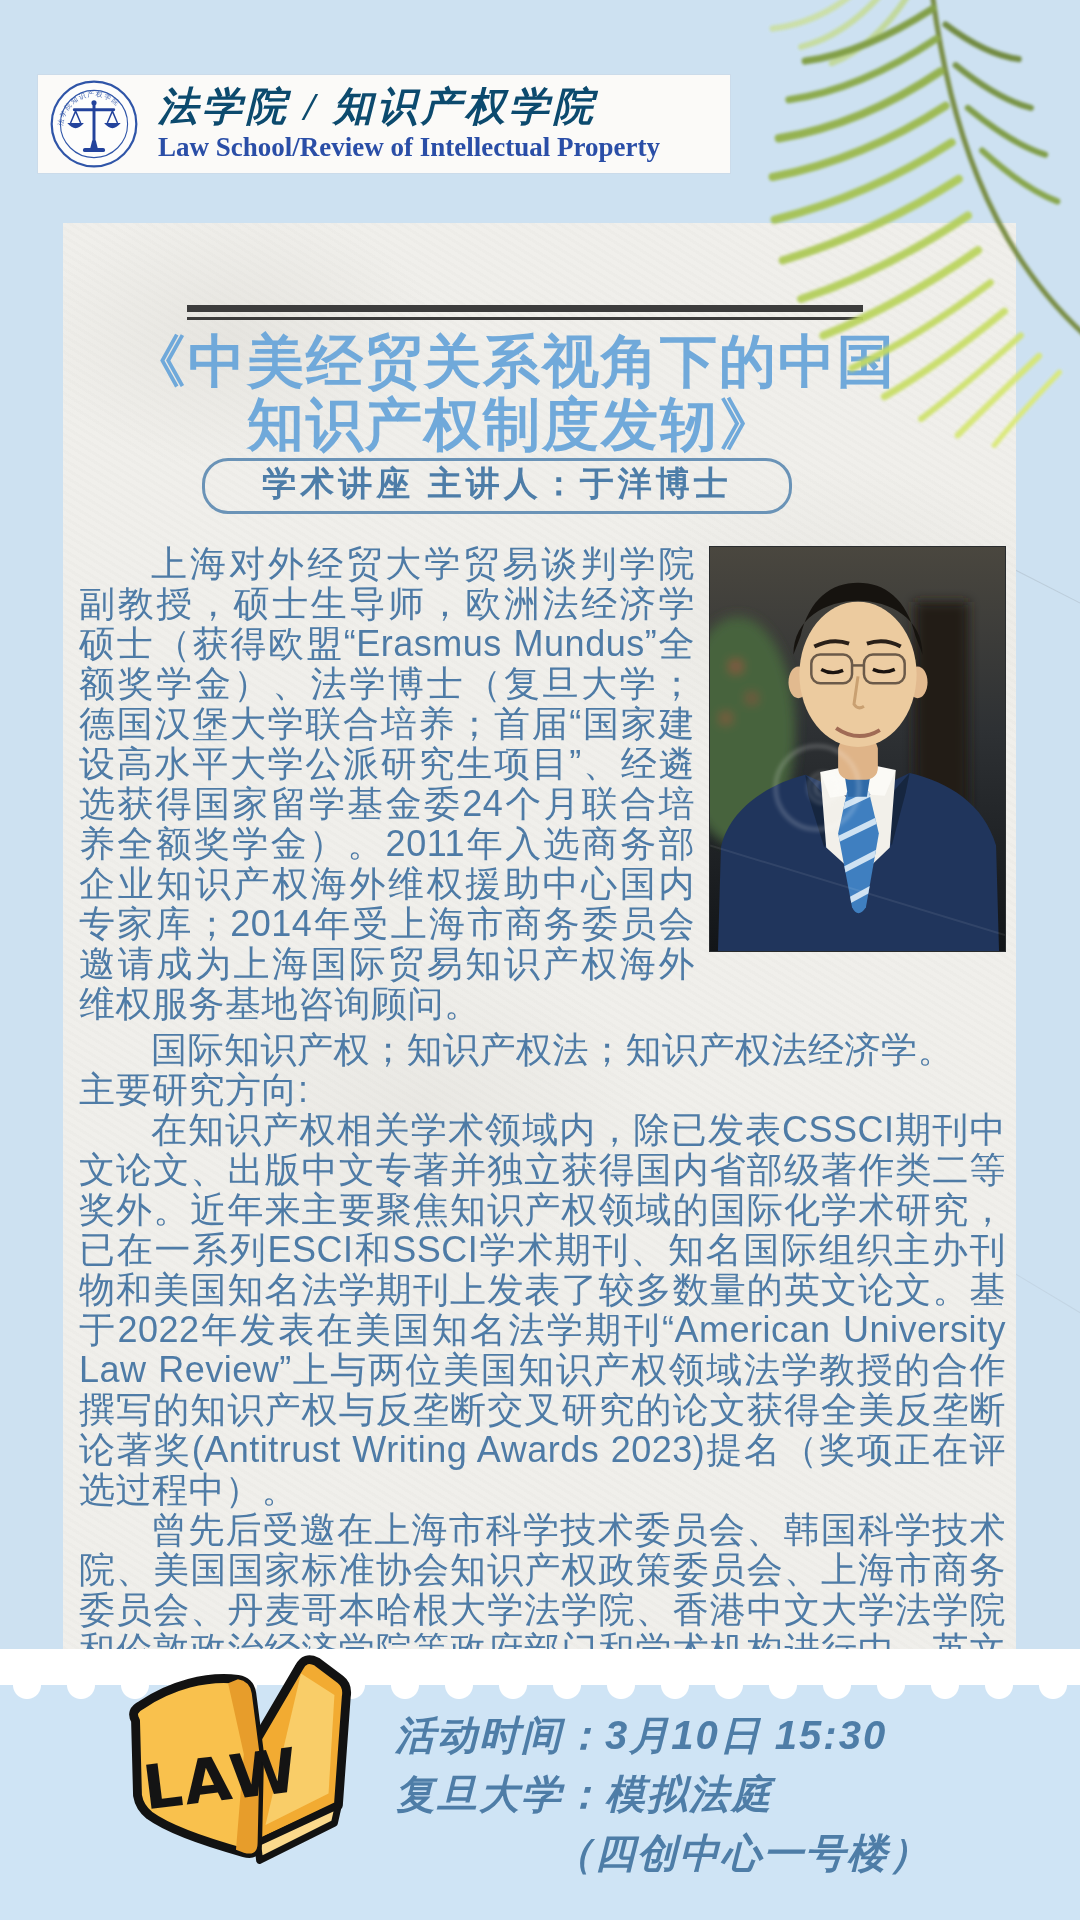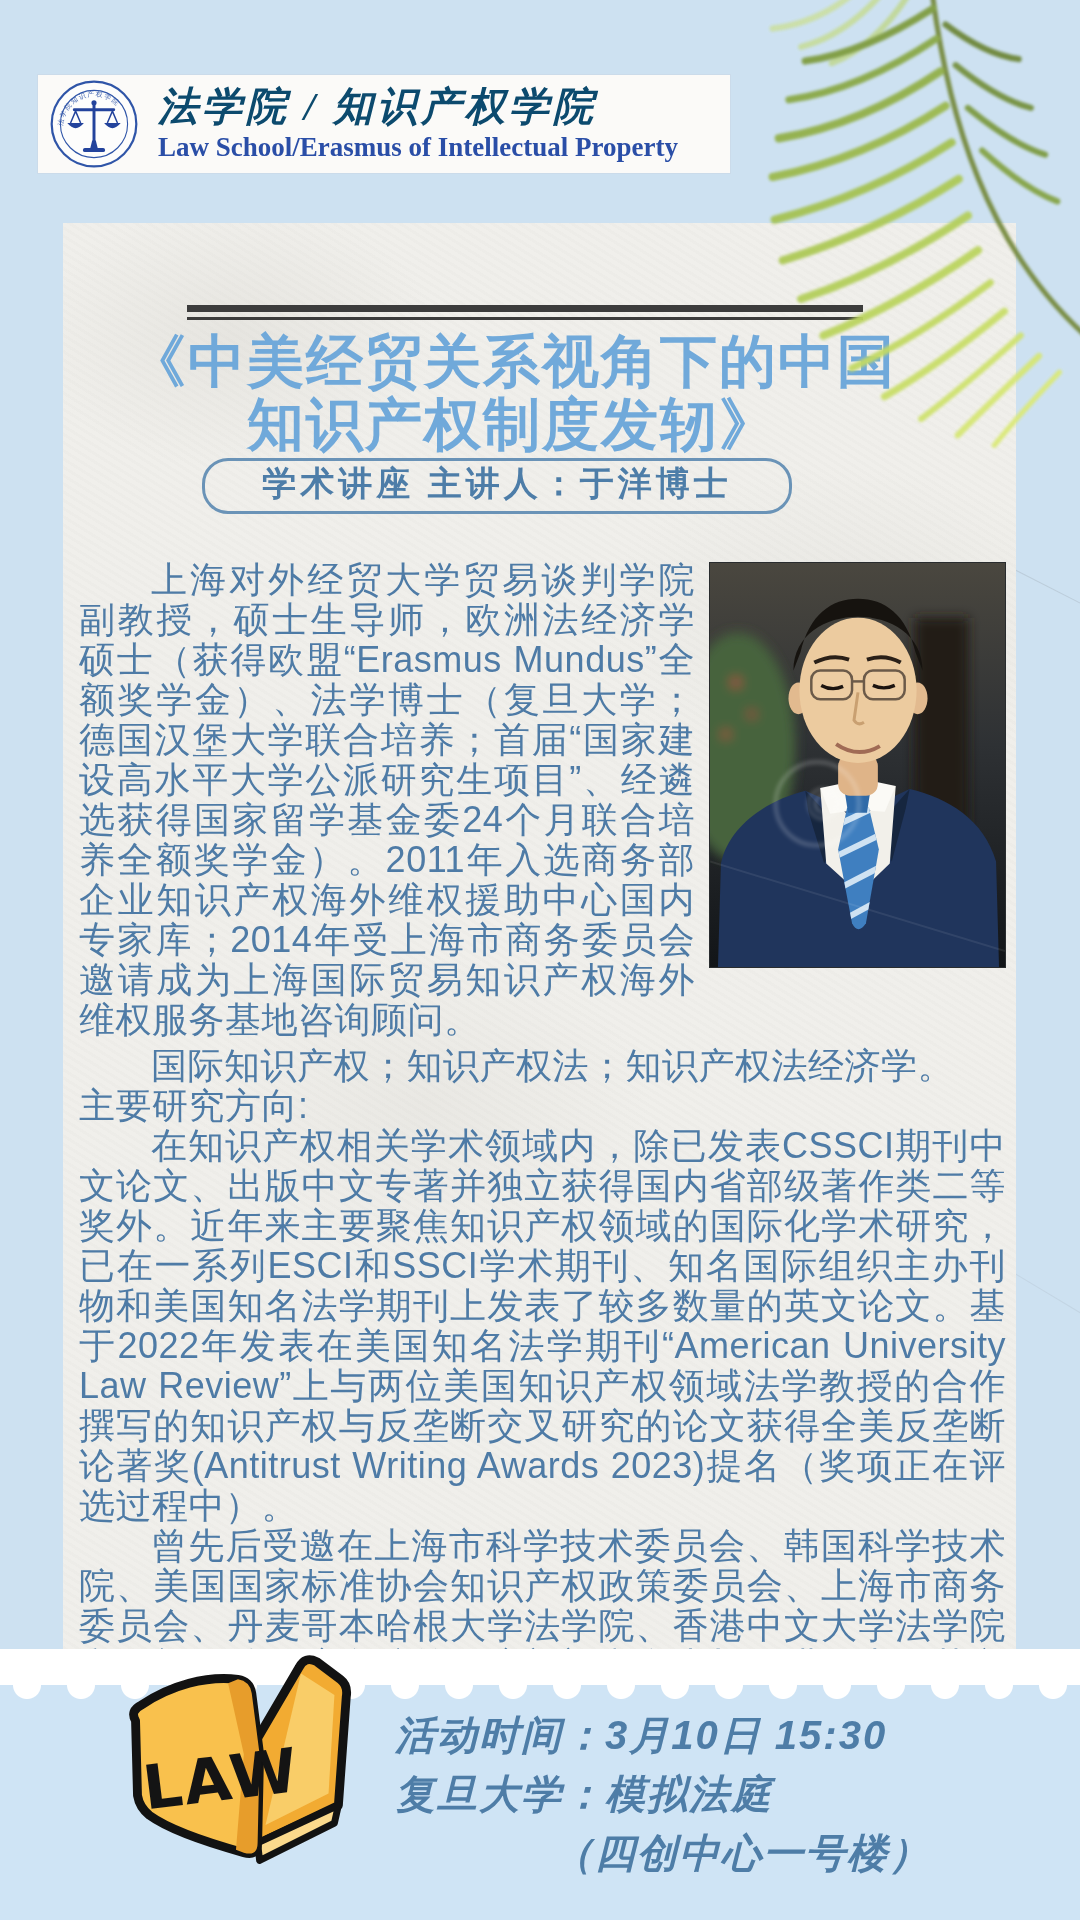--- a/index.html
+++ b/index.html
@@ -47,21 +47,21 @@
     margin:10px 60px 0 0;text-align:center;
     font-size:57px;line-height:63px;font-weight:bold;color:#70a9da;
     letter-spacing:2px;
   }
   .speaker-box{
     margin:2px 0 0 123px;width:590px;height:56px;box-sizing:border-box;
     border:3px solid #6a93b7;border-radius:26px;
     display:flex;justify-content:center;
     font-size:34px;font-weight:bold;color:#4d7da8;letter-spacing:4px;
   }
-  .bio{margin-top:46px;}
+  .bio{margin-top:30px;}
   .photo{
     float:right;width:297px;height:406px;margin:2px 0 10px 14px;
     border:1px solid rgba(0,0,0,.10);box-sizing:border-box;background:#2e3134;
   }
   .photo svg{display:block;width:100%;height:100%;}
   .body-text{
     margin:0;font-size:36px;line-height:40px;color:#4e7ba6;
     text-align:justify;letter-spacing:.5px;
   }
   .indent{text-indent:2em;}
@@ -111,21 +111,21 @@
         <circle cx="50" cy="27" r="2.8"></circle>
         <rect x="27" y="33" width="46" height="3.2" rx="1.6"></rect>
         <path d="M30,36 L24.5,49 M30,36 L35.5,49" stroke="#23439c" stroke-width="1.6" fill="none"></path>
         <path d="M21,49 Q30,60 39,49 Z"></path>
         <path d="M70,36 L64.5,49 M70,36 L75.5,49" stroke="#23439c" stroke-width="1.6" fill="none"></path>
         <path d="M61,49 Q70,60 79,49 Z"></path>
       </g>
     </svg>
     <div class="banner-text">
       <div class="banner-title-zh">法学院 / 知识产权学院</div>
-      <div class="banner-title-en">Law School/Erasmus of Intellectual Property</div>
+      <div class="banner-title-en">Law School/Review of Intellectual Property</div>
     </div>
   </div>
 
   <div class="paper">
     <div class="title-rule"></div>
     <div class="main-title">
       <div>《中美经贸关系视角下的中国</div>
       <div>知识产权制度发轫》</div>
     </div>
     <div class="speaker-box">

